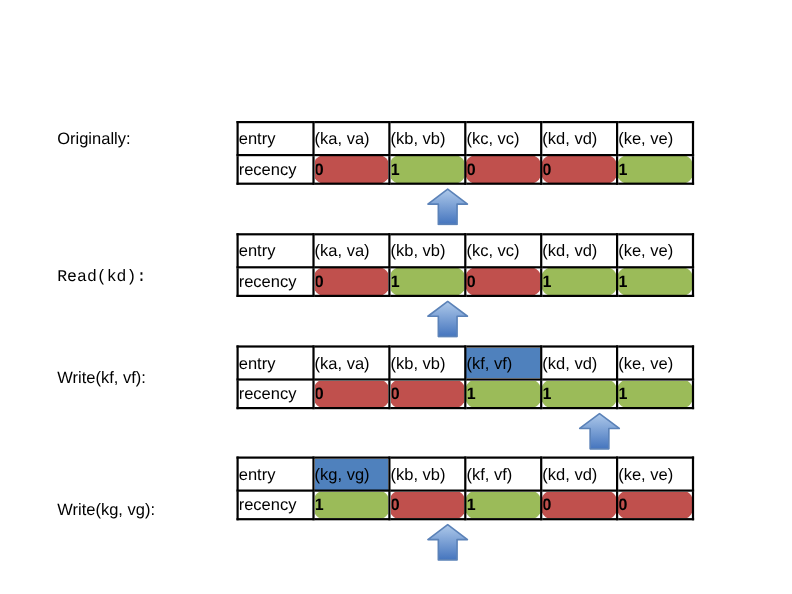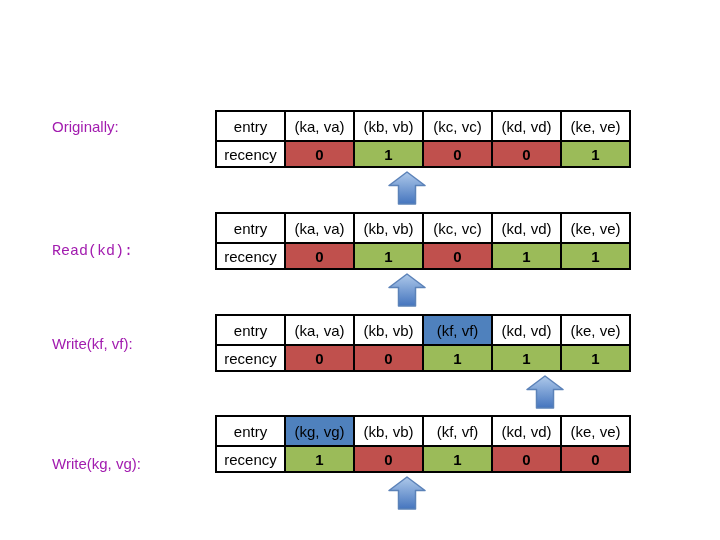--- a/index.html
+++ b/index.html
@@ -7,33 +7,33 @@
     position:relative;width:720px;height:540px;background:#ffffff;
     font-family:"Liberation Sans",sans-serif;overflow:hidden;
   }
   .title{
     position:absolute;top:36px;left:0;right:16px;margin:0;
     text-align:center;font-size:41px;font-weight:400;line-height:1.05;
     color:var(--title-text,#000);
     font-family:"DejaVu Sans",sans-serif;
   }
   .state-label{
-    position:absolute;left:52px;font-size:15px;line-height:1.1;color:#a21caf;
+    position:absolute;left:52px;font-size:15px;line-height:1.1;color:#000000;
     white-space:nowrap;
   }
   table.state-table{
     position:absolute;left:215px;border-collapse:collapse;table-layout:fixed;
   }
   table.state-table td{
     border:2px solid var(--table-border,#000);
-    padding:0;margin:0;font-size:15px;color:#000;text-align:center;
+    padding:0;margin:0;font-size:15px;color:#000;text-align:left;
     white-space:nowrap;overflow:hidden;
   }
   tr.entry-row td{height:28px;width:67px;}
-  tr.recency-row td{height:24px;width:67px;}
+  tr.recency-row td{height:24px;width:67px;border-radius:10px;}
   td.row-header{width:84px;text-align:left;padding-left:7px;font-weight:400;}
   td.entry-hl{background:var(--blue-cell,#4F81BD);}
   td.rec-red{background:var(--red-cell,#C0504D);color:var(--red-cell-text,#8E3634);font-weight:700;}
   td.rec-green{background:var(--green-cell,#9BBB59);color:var(--green-cell-text,#111);font-weight:700;}
   svg.clock-arrow{position:absolute;display:block;}
 </style>
 </head>
 <body>
 
 <div class="slide" id="slide">

